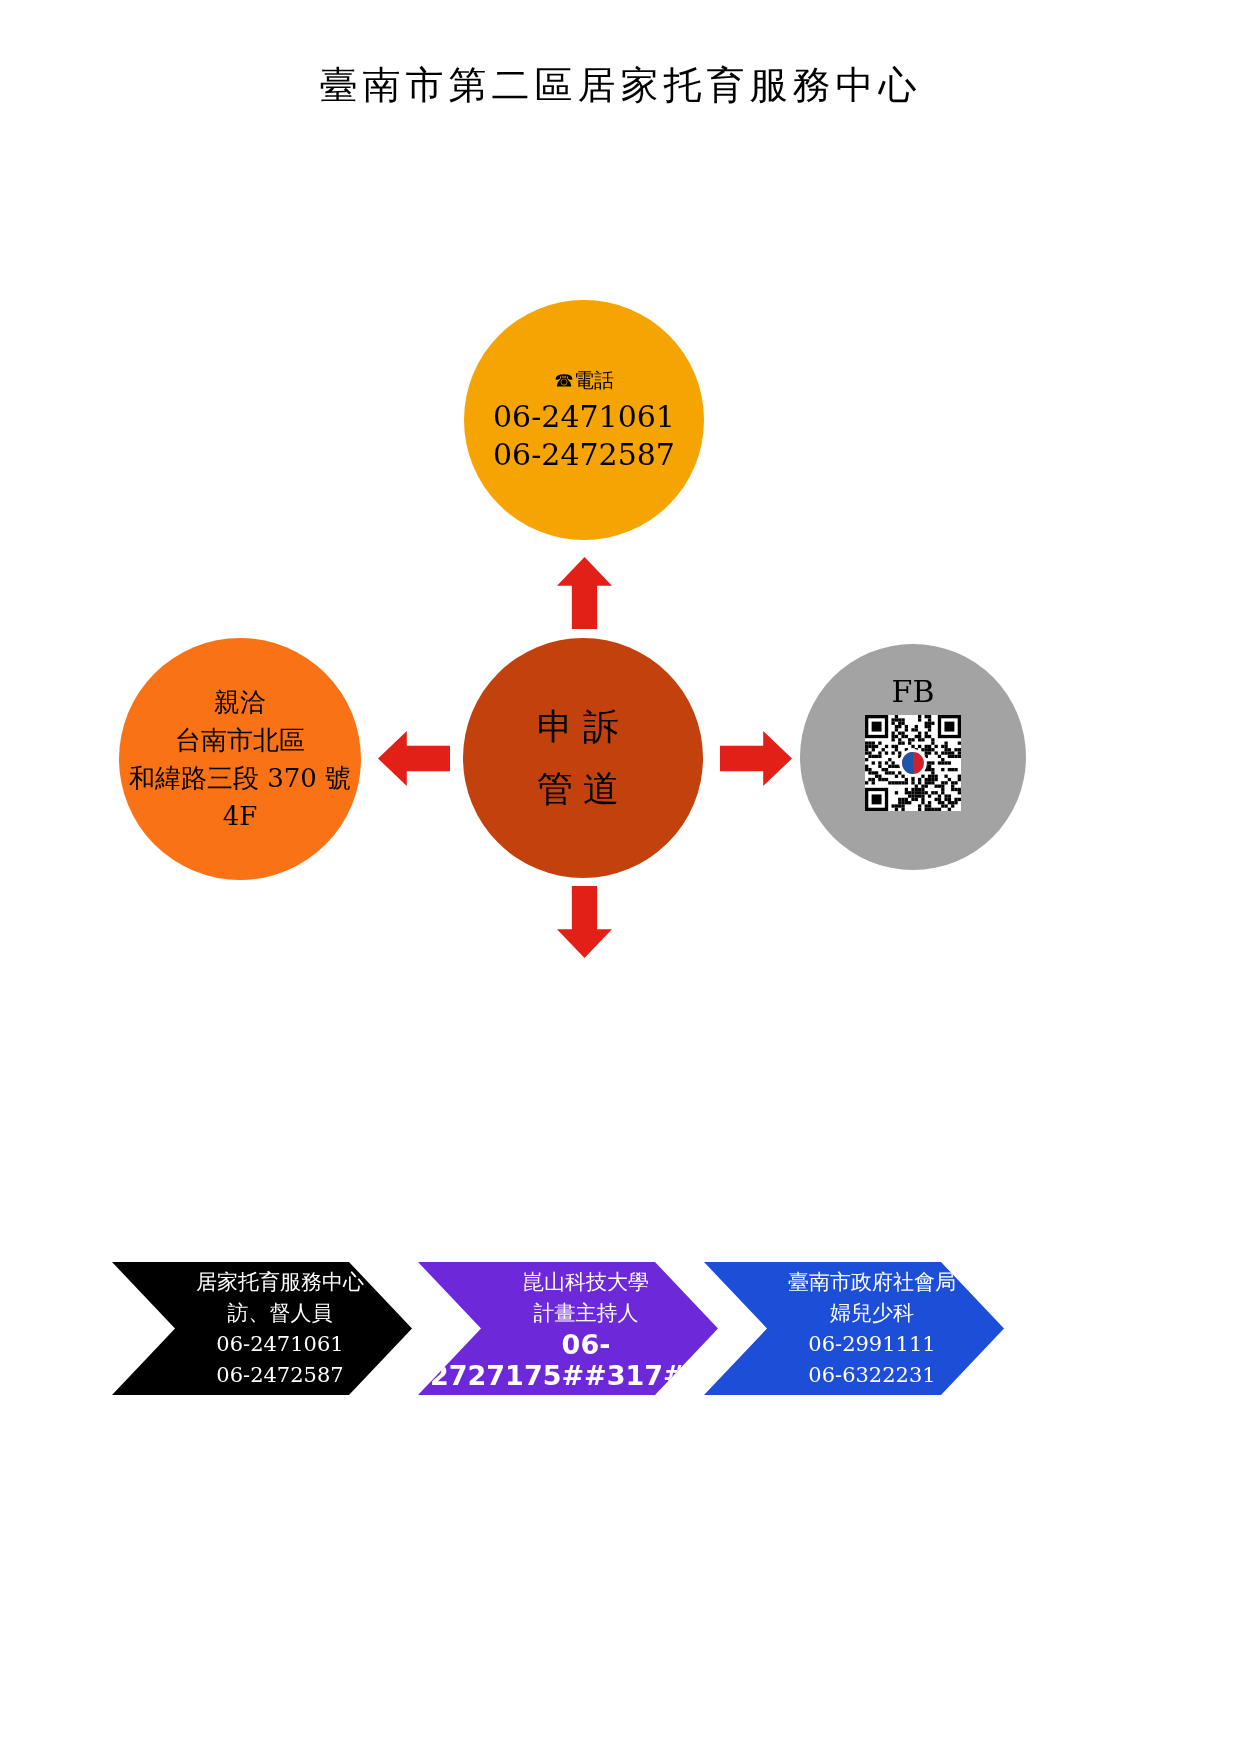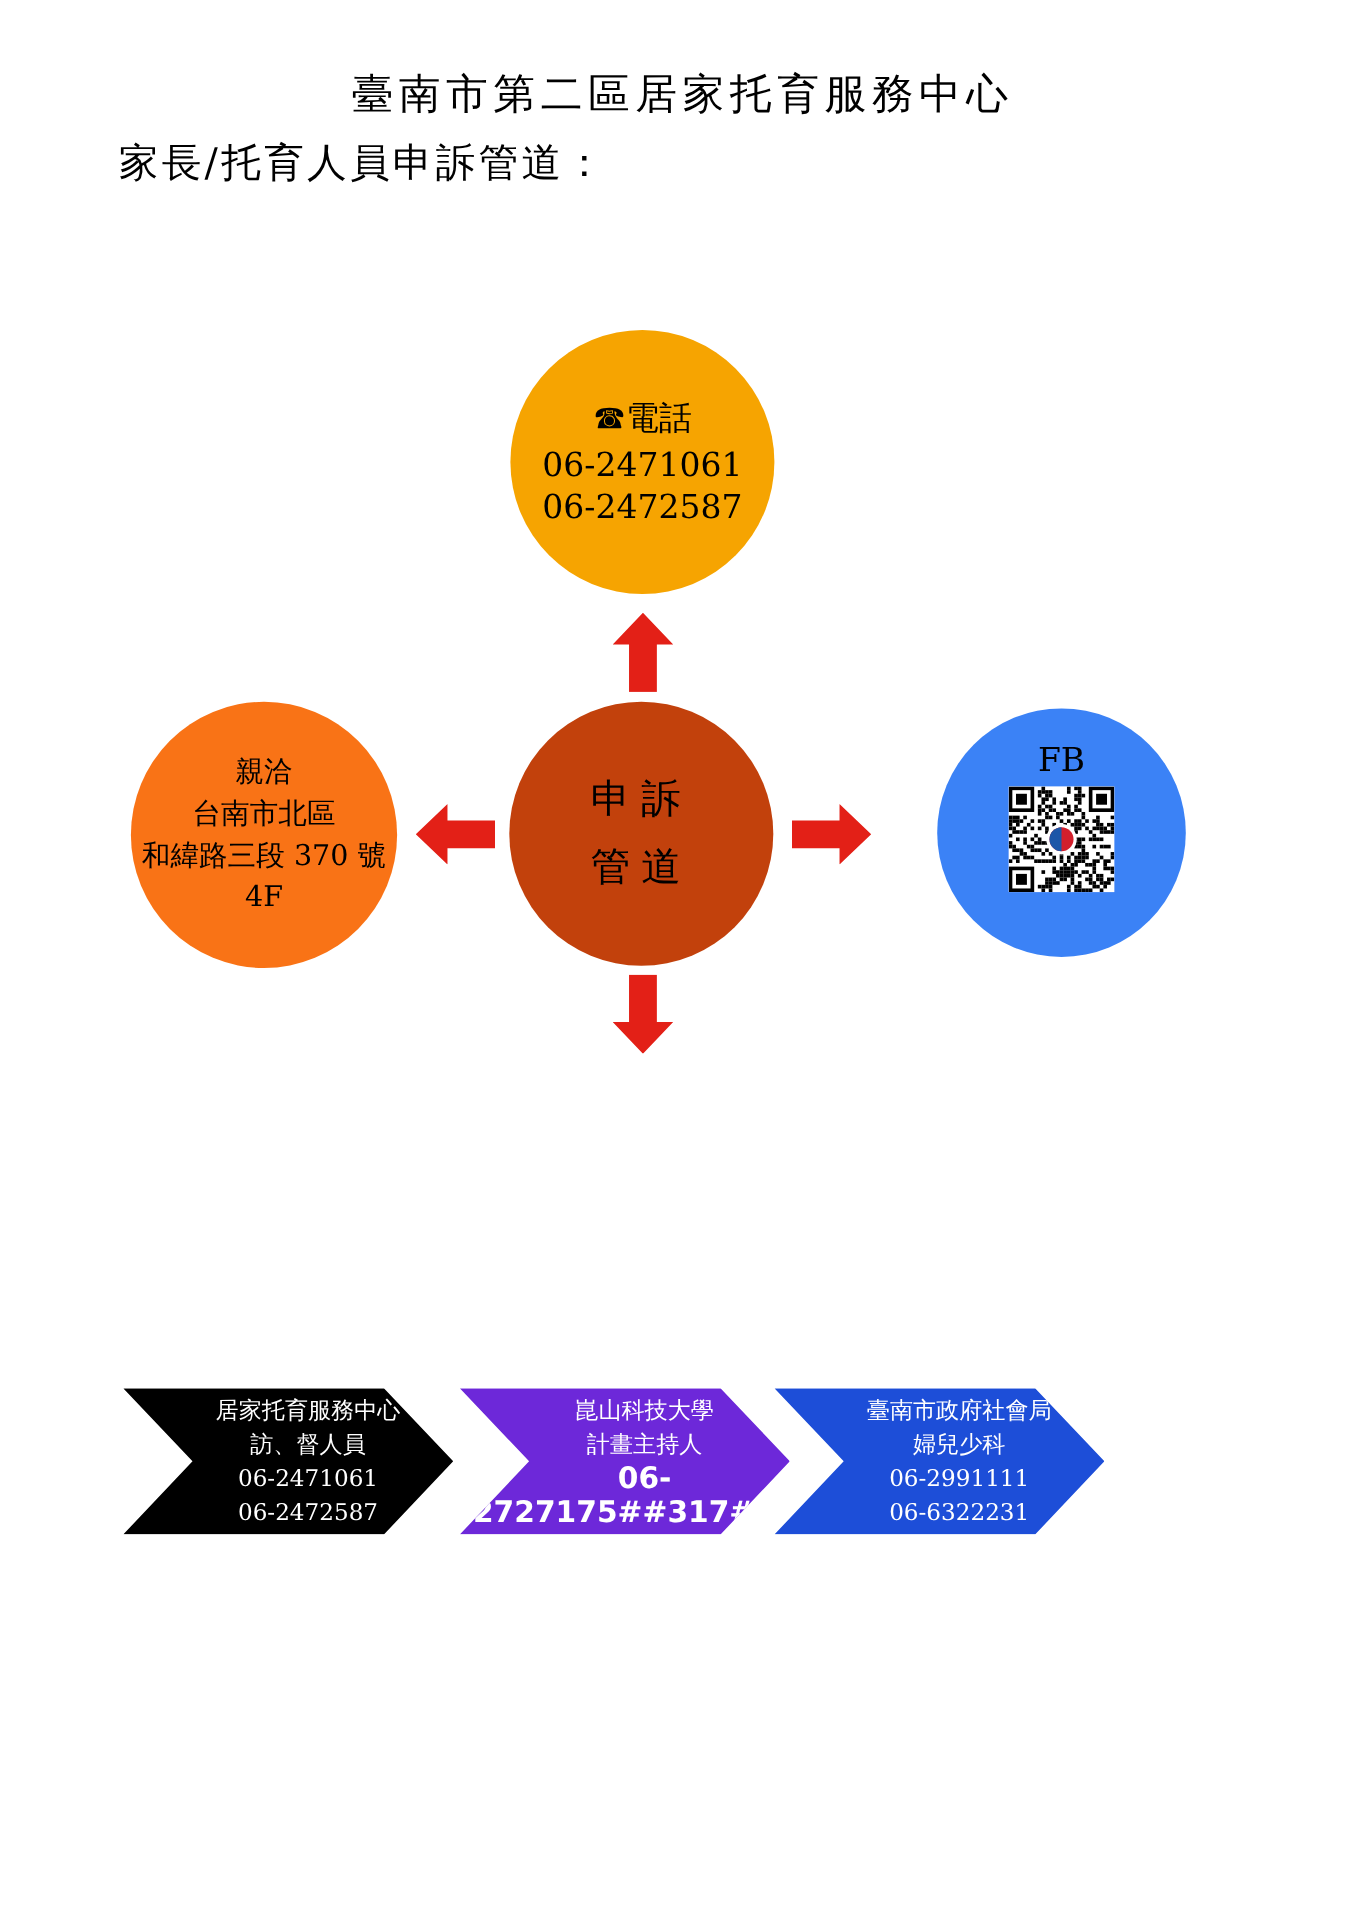--- a/index.html
+++ b/index.html
@@ -7,27 +7,27 @@
        font-family:"DejaVu Serif","Liberation Serif",serif;color:#000;}
   .page{position:relative;width:1241px;height:1755px;}
 
   .title{position:absolute;top:60px;left:0;width:100%;text-align:center;
          font-size:38px;letter-spacing:5px;font-weight:400;}
   .subtitle{position:absolute;top:124px;left:108px;font-size:36px;letter-spacing:3px;}
 
   .circle{position:absolute;border-radius:50%;display:flex;flex-direction:column;
           align-items:center;justify-content:center;text-align:center;box-sizing:border-box;}
   .c-phone{left:464px;top:300px;width:240px;height:240px;background:#F6A401;}
-  .c-phone .hd{font-size:30px;margin-bottom:4px;}
+  .c-phone .hd{font-size:20px;margin-bottom:4px;}
   .c-phone .num{font-size:30px;line-height:38px;}
   .c-center{left:463px;top:638px;width:240px;height:240px;background:#c2410c;}
   .c-center .ln{font-size:36px;line-height:62px;letter-spacing:10px;}
   .c-visit{left:119px;top:638px;width:242px;height:242px;background:#f97316;}
   .c-visit .ln{font-size:26px;line-height:38px;}
-  .c-fb{left:852px;top:644px;width:226px;height:226px;background:#3b82f6;justify-content:flex-start;padding-top:30px;}
+  .c-fb{left:800px;top:644px;width:226px;height:226px;background:#a3a3a3;justify-content:flex-start;padding-top:30px;}
   .c-fb .fb-label{font-size:30px;margin-bottom:6px;}
   .qr{width:96px;height:96px;background:#fff;display:block;}
   .c-email{left:464px;top:976px;width:242px;height:242px;background:#E9EBDB;}
   .email-row{display:flex;align-items:center;gap:6px;
              font-family:"DejaVu Sans","Liberation Sans",sans-serif;font-size:32px;}
   .pc-icon{width:30px;height:24px;display:inline-block;}
   .email-addr{font-family:"DejaVu Sans","Liberation Sans",sans-serif;font-size:23px;margin-top:8px;}
 
   .arrow{position:absolute;background:#E32017;}
   .a-up{left:557px;top:557px;width:55px;height:72px;
@@ -48,21 +48,20 @@
   .b2{left:418px;background:#6d28d9;}
   .b3{left:704px;background:#1d4ed8;}
   .b2 .bold-line{font-family:"DejaVu Sans","Liberation Sans",sans-serif;font-weight:bold;font-size:27px;}
 </style>
 </head>
 <body>
 
 <div class="page">
 
   <div class="title">臺南市第二區居家托育服務中心</div>
-  <div class="subtitle">家長/托育人員申訴管道：</div>
 
   <div class="circle c-phone">
     <div class="hd">
       <span>☎</span><span>電話</span>
     </div>
     <div class="num">06-2471061</div>
     <div class="num">06-2472587</div>
   </div>
 
   <div class="circle c-center">

